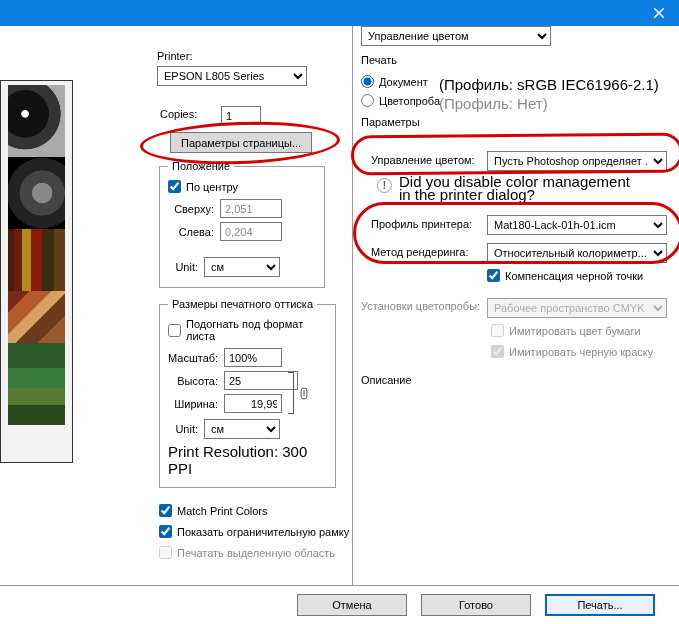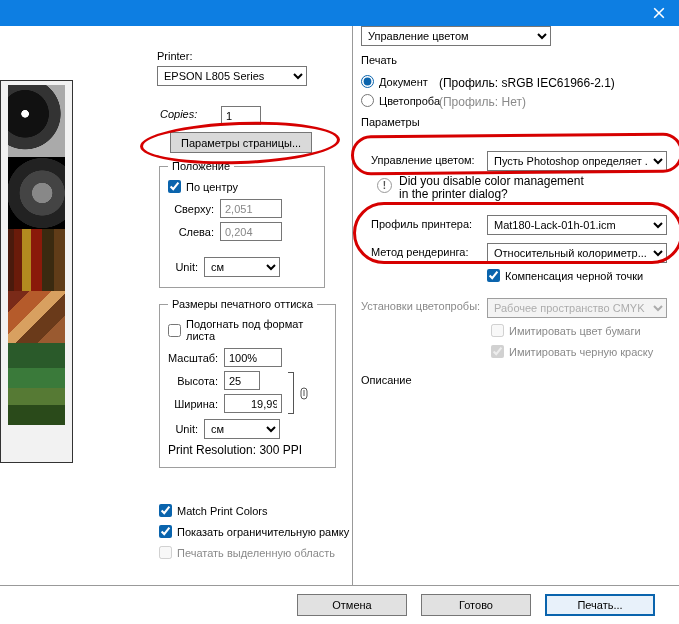--- a/index.html
+++ b/index.html
@@ -26,32 +26,32 @@
   select { font:inherit; border:1px solid #767676; height:20px; background:#fff; padding:0 2px; }
   .btn { font:inherit; display:inline-flex; align-items:center; justify-content:center; border:1px solid #767676; background:#e1e1e1; height:21px; padding:0 10px; }
   .btn.hl { background:#d9d9d9; }
   fieldset { border:1px solid #9e9e9e; padding:8px 8px 10px 8px; }
   legend { padding:0 4px; font-size:11px; }
   .chk { display:flex; align-items:center; gap:5px; }
   .chk input { width:13px; height:13px; accent-color:#0a64ad; }
   .chk.disabled { color:#8a8a8a; }
   .radio { display:flex; align-items:center; gap:5px; }
   .radio input { width:13px; height:13px; accent-color:#0a64ad; }
-  .smalltxt { font-size:12px; }
+  .smalltxt { font-size:15px; }
   .annot { position:absolute; border:3px solid #d60000; border-radius:50%; pointer-events:none; }
   .bracket { position:absolute; width:6px; border-right:1px solid #555; border-top:1px solid #555; border-bottom:1px solid #555; height:42px; }
   .pin { position:absolute; }
   .warnico { width:15px; height:15px; border-radius:50%; border:1px solid #999; background:#fff; display:inline-flex; align-items:center; justify-content:center; font-weight:bold; font-size:10px; color:#555; }
   .buttonbar { height:39px; border-top:1px solid #999; display:flex; align-items:center; justify-content:flex-end; gap:14px; padding:0 24px; background:#fff; }
   .buttonbar .btn { width:110px; height:22px; }
   .buttonbar .btn.primary { border:2px solid #0a64ad; background:#e8f1fa; }
   
   #printerlbl { position:absolute; left:157px; top:24px; }
   #printersel { position:absolute; left:157px; top:40px; width:150px; }
-  #copieslbl { position:absolute; left:160px; top:82px;font-style:italic; }
+  #copieslbl { position:absolute; left:160px; top:82px; }
   #copiesval { position:absolute; left:221px; top:80px; width:40px; }
   #pagesetup { position:absolute; left:170px; top:106px; }
   #annotPS  { left:140px; top:96px; width:200px; height:42px; transform:rotate(-2deg); }
   #posbox { position:absolute; left:159px; top:134px; width:166px; }
   #sizebox { position:absolute; left:159px; top:272px; width:177px; }
   #mpc { position:absolute; left:159px; top:478px; }
   #bbx { position:absolute; left:159px; top:499px; }
   #psa { position:absolute; left:159px; top:520px; }
   
   #topSel { position:absolute; left:8px; top:0px; }
@@ -137,21 +137,21 @@
         <input type="checkbox" style="">
         <span>Подогнать под формат листа</span>
       </div>
       <div style="position:relative">
         <div class="field" style="margin-bottom:4px">
           <label style="width:50px">Масштаб:</label>
           <input type="text" style="width: 58px;" value="100%">
         </div>
         <div class="field" style="margin-bottom:4px">
           <label style="width:50px">Высота:</label>
-          <input type="text" style="width: 36px;" value="25">
+          <input type="text" style="width: 74px;" value="25">
         </div>
         <div class="field" style="margin-bottom:6px">
           <label style="width:50px">Ширина:</label>
           <input type="text" style="width: 58px; padding-left: 26px;" value="19,99">
         </div>
         <div style="position:absolute; left:120px; top:24px;" class="bracket"></div>
         <div class="pin" style="left:131px; top:39px;">
           <svg width="11" height="13">
               <rect x="2" y="1" width="6" height="11" rx="3" fill="none" stroke="#555"></rect>
               <line x1="5" y1="3" x2="5" y2="9" stroke="#555"></line>

